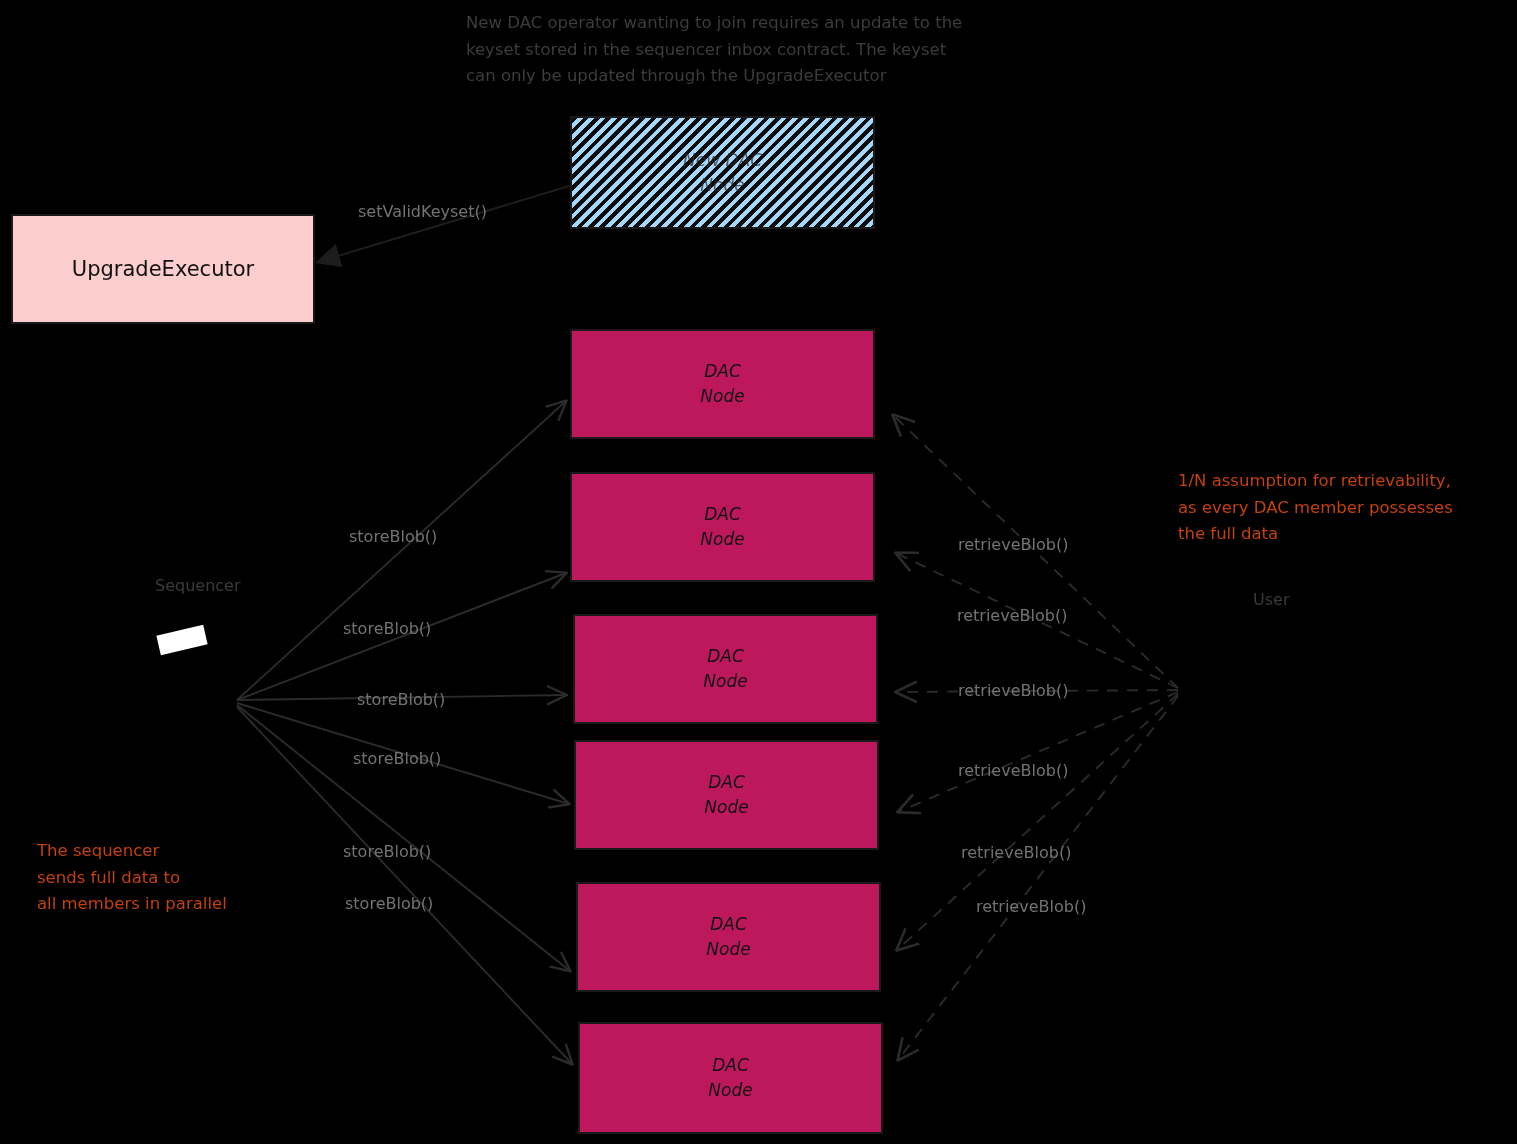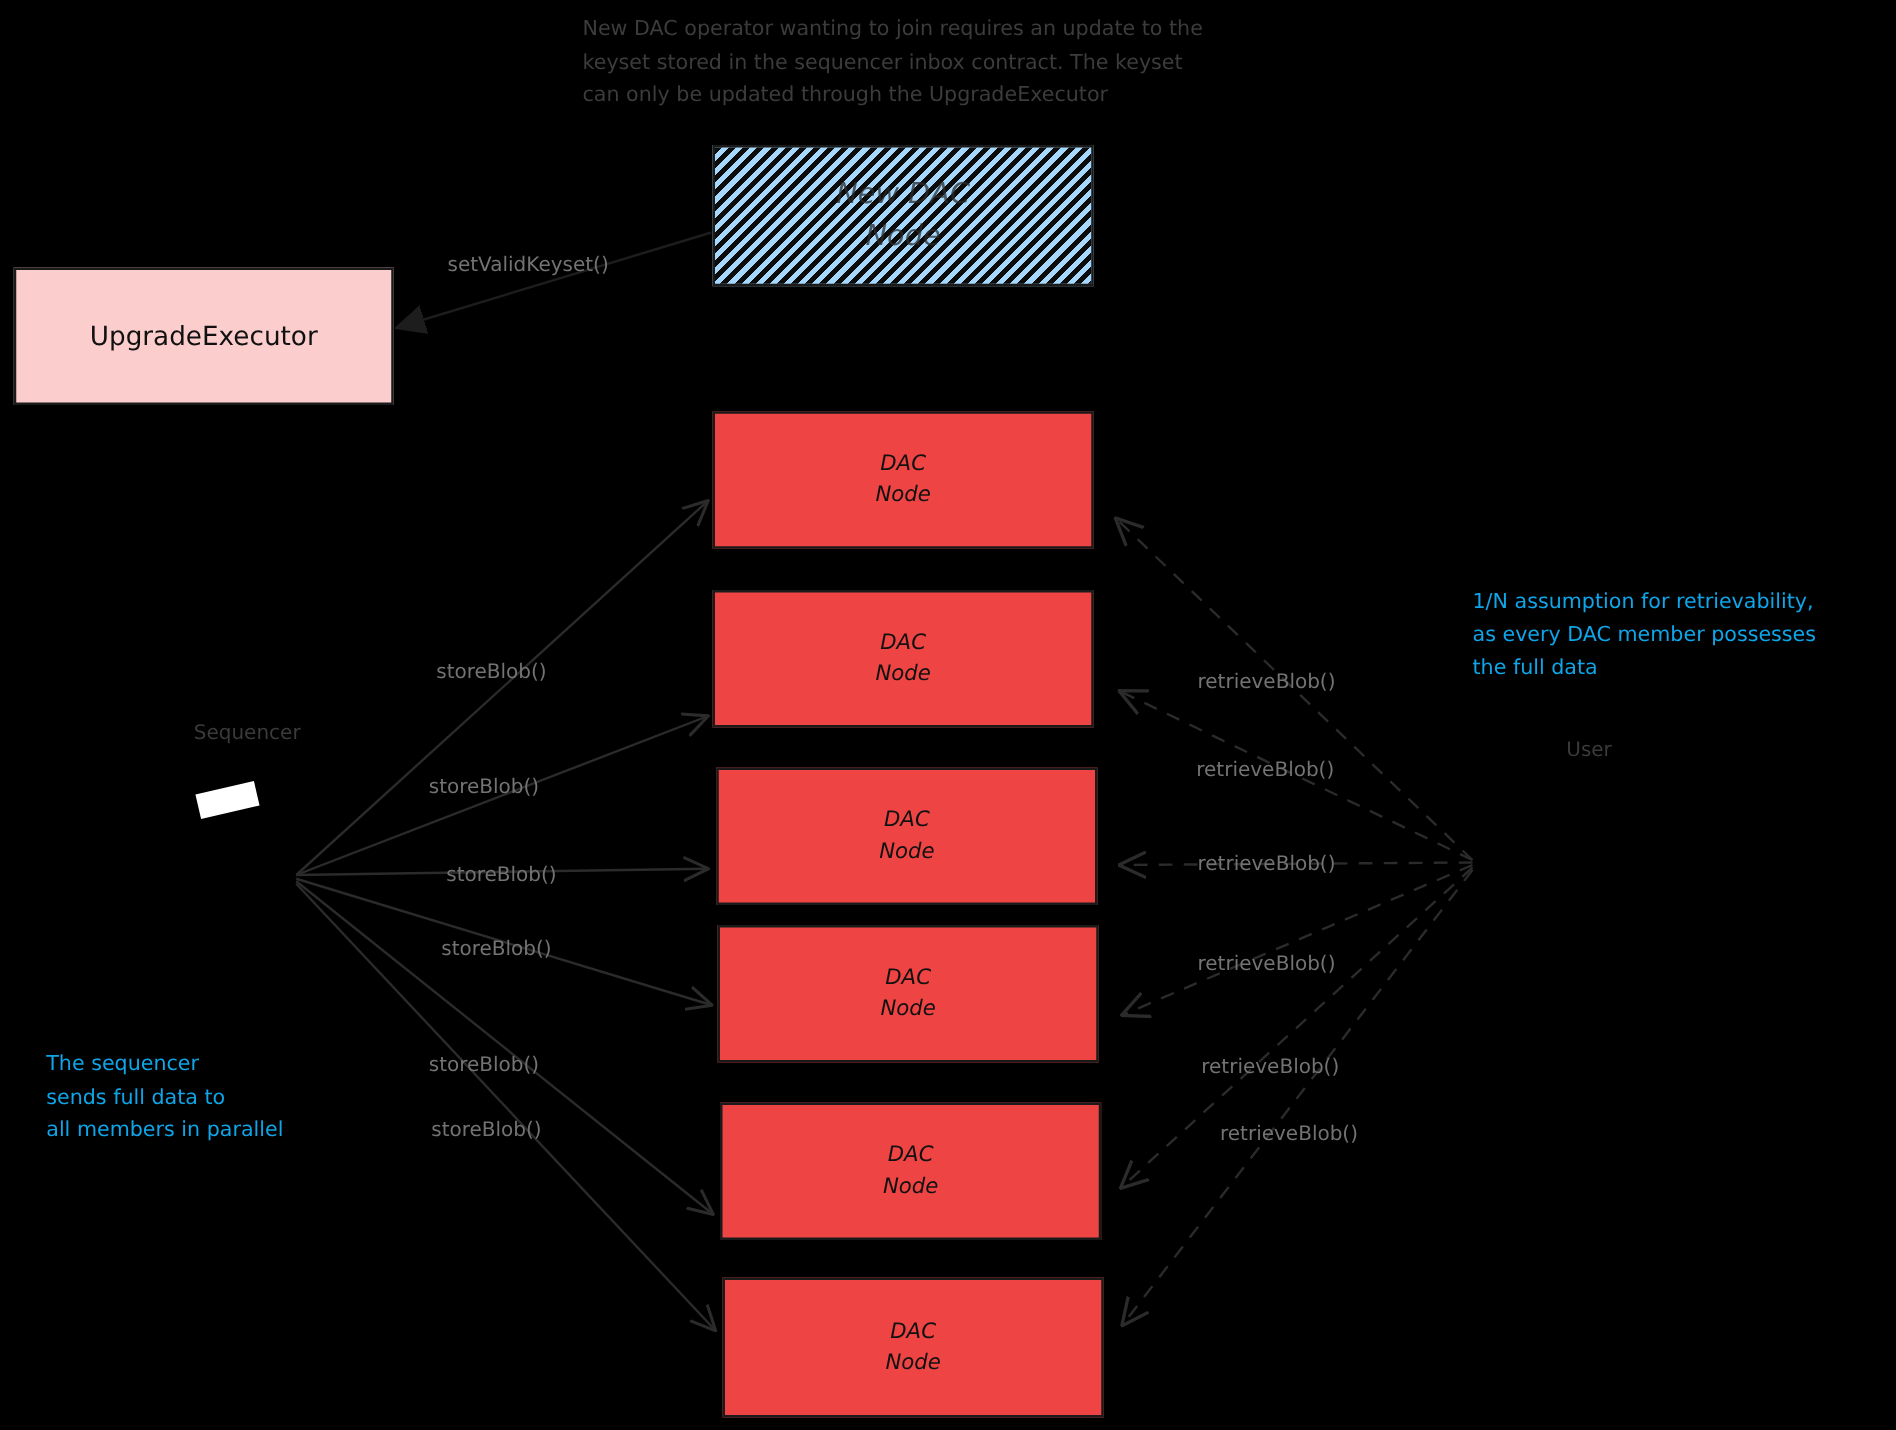--- a/index.html
+++ b/index.html
@@ -18,21 +18,21 @@
   svg.layer {
     position: absolute;
     left: 0;
     top: 0;
     width: 1517px;
     height: 1144px;
     pointer-events: none;
   }
   .node-box {
     position: absolute;
-    background: #ef4444;
+    background: #be185d;
     border: 2px solid #1a1a1a;
     box-sizing: border-box;
     display: flex;
     align-items: center;
     justify-content: center;
   }
   .node-label {
     color: #111111;
     font-family: "DejaVu Sans", sans-serif;
     font-size: 17px;
@@ -65,31 +65,31 @@
       #0c0c0c 0px, #0c0c0c 4px,
       #a5d8fc 4px, #a5d8fc 8px
     );
     display: flex;
     align-items: center;
     justify-content: center;
   }
   .hatch-label {
     color: #2a2a2a;
     font-family: "DejaVu Sans", sans-serif;
-    font-size: 23px;
+    font-size: 17px;
     font-style: italic;
     line-height: 1.45;
     text-align: center;
     white-space: pre-line;
     mix-blend-mode: normal;
     opacity: 0.75;
   }
   .note {
     position: absolute;
-    color: #0ea5e9;
+    color: #c2410c;
     font-family: "DejaVu Sans", sans-serif;
     font-size: 16.5px;
     line-height: 1.62;
     white-space: pre-line;
   }
   .note-top {
     color: #3c3c3c;
   }
   .edge-label {
     position: absolute;

